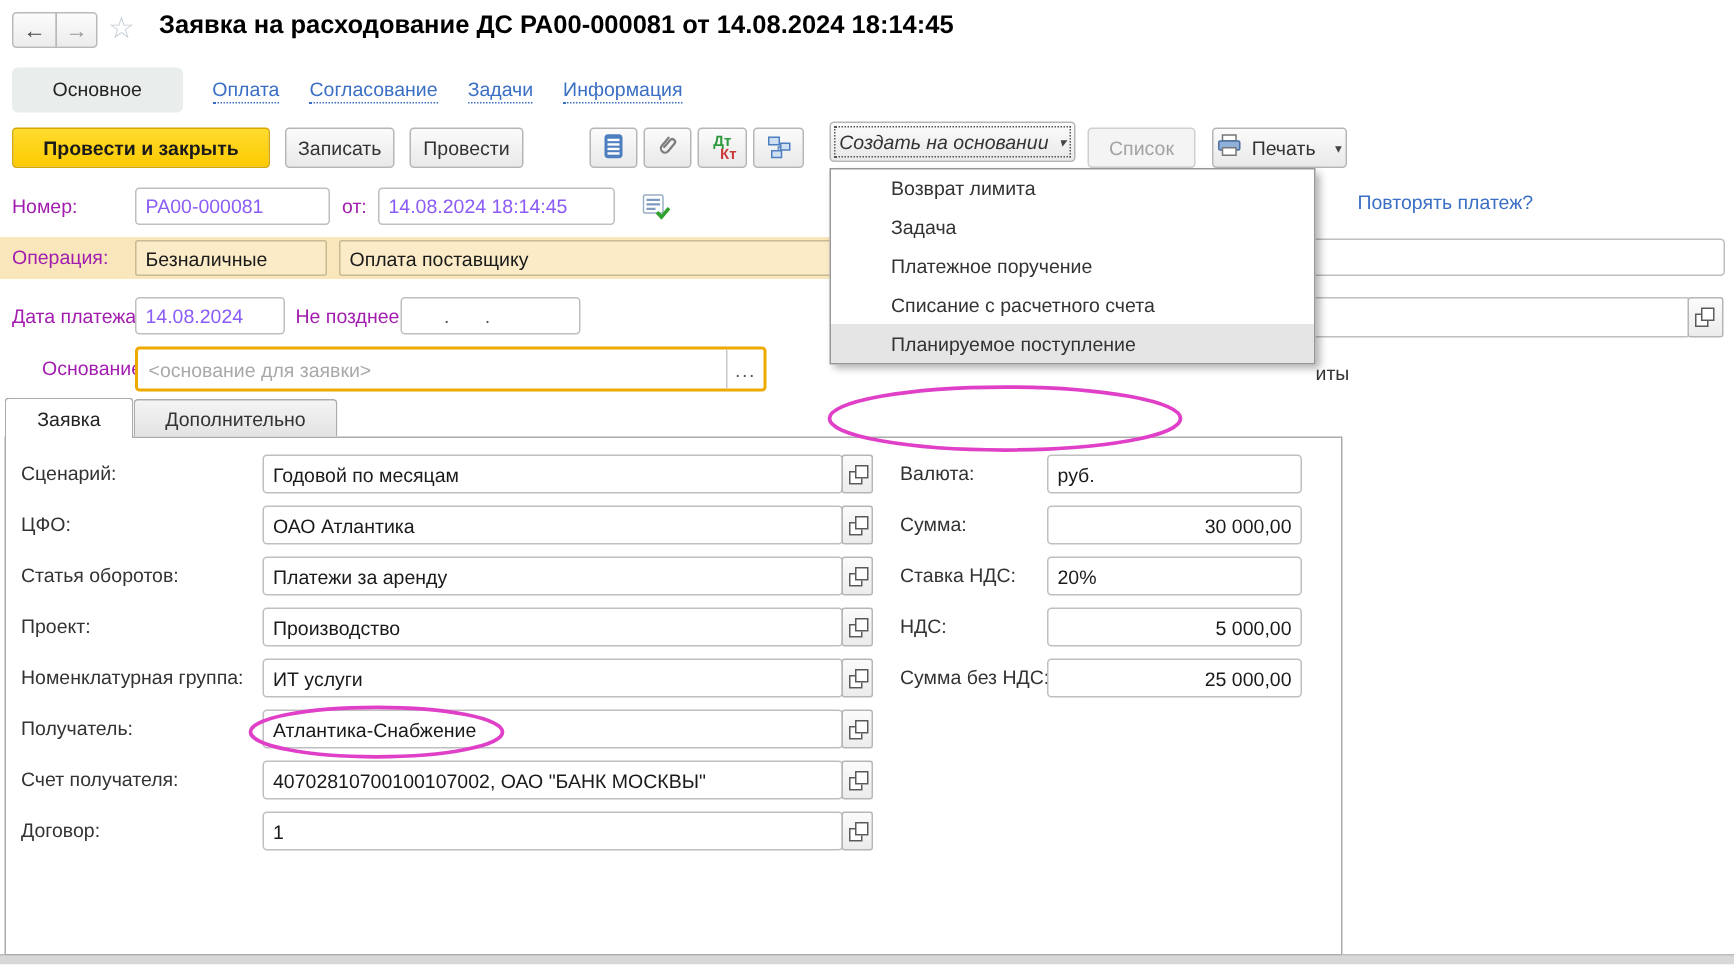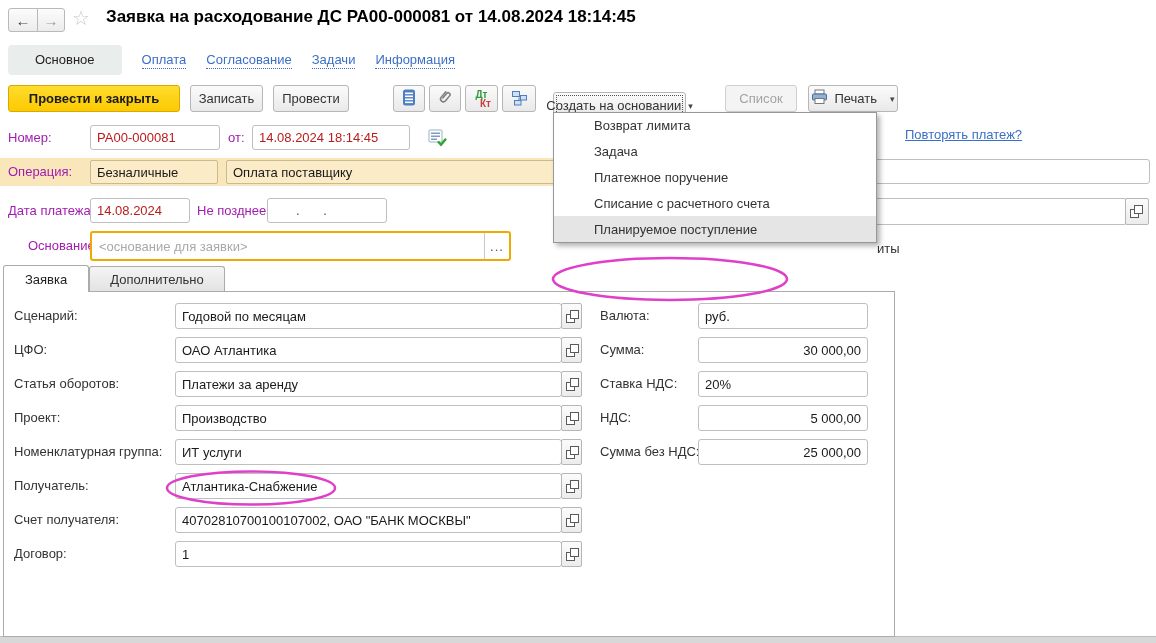--- a/index.html
+++ b/index.html
@@ -42,39 +42,39 @@
   #btn-post-close{
     left:8px;top:85px;width:172px;font-weight:bold;color:#1a1a1a;
     background:linear-gradient(#ffdc2e,#fcca00);border-color:#d8a800;
   }
   #btn-write{left:190px;top:85px;width:73px;}
   #btn-post{left:273px;top:85px;width:76px;}
   #btn-register{left:393px;top:85px;width:32px;}
   #btn-attach{left:429px;top:85px;width:32px;}
   #btn-dtkt{left:465px;top:85px;width:33px;flex-direction:column;line-height:9px;padding-top:1px;}
   #btn-structure{left:502px;top:85px;width:34px;}
-  #btn-create{left:553px;top:92px;width:133px;outline:1px dotted #555;outline-offset:-4px;}
+  #btn-create{left:553px;top:81px;width:164px;outline:1px dotted #555;outline-offset:-4px;font-style:italic;}
   #btn-list{left:725px;top:85px;width:72px;color:#a3a3a3;background:#f4f4f4;border-color:#cfcfcf;cursor:default;}
   #btn-print{left:808px;top:85px;width:90px;gap:6px;}
   .caret{font-size:9px;color:#444;margin-left:7px;}
   .dt-txt{color:#2f9a3d;font-weight:bold;font-size:10px;}
   .kt-txt{color:#cc3b3b;font-weight:bold;font-size:10px;margin-left:8px;}
 
   
   .lbl{color:#a21caf;white-space:nowrap;}
   .inp{
-    border:1px solid #bfbfbf;border-radius:3px;background:#fff;color:#b91c1c;
+    border:1px solid #bfbfbf;border-radius:3px;background:#fff;color:#8b5cf6;
     display:flex;align-items:center;padding:0 6px;
   }
   #lbl-number{left:8px;top:130px;}
   #inp-number{left:90px;top:125px;width:130px;height:25px;}
   #lbl-date-prefix{left:228px;top:130px;}
   #inp-date{left:252px;top:125px;width:158px;height:25px;}
   #icon-autonumber{left:426px;top:127px;width:22px;height:22px;cursor:pointer;}
-  #link-repeat{left:905px;top:127px;color:#3b6fc4;text-decoration:underline;cursor:pointer;}
+  #link-repeat{left:905px;top:127px;color:#3b6fc4;cursor:pointer;}
 
   
   #hidden-field-a{left:580px;top:159px;width:570px;height:25px;border-radius:3px;z-index:1;}
   #hidden-field-b{left:580px;top:198px;width:547px;height:27px;border-radius:3px;z-index:1;}
   #hidden-field-b-btn{left:1126px;top:198px;width:24px;height:27px;z-index:1;}
 
   #op-row{left:0;top:158px;width:560px;height:28px;background:#fae6bb;z-index:2;}
   #lbl-operation{left:8px;top:6px;}
   .op-field{
     position:absolute;top:2px;height:24px;background:#fbebc7;border:1px solid #c8ba92;

